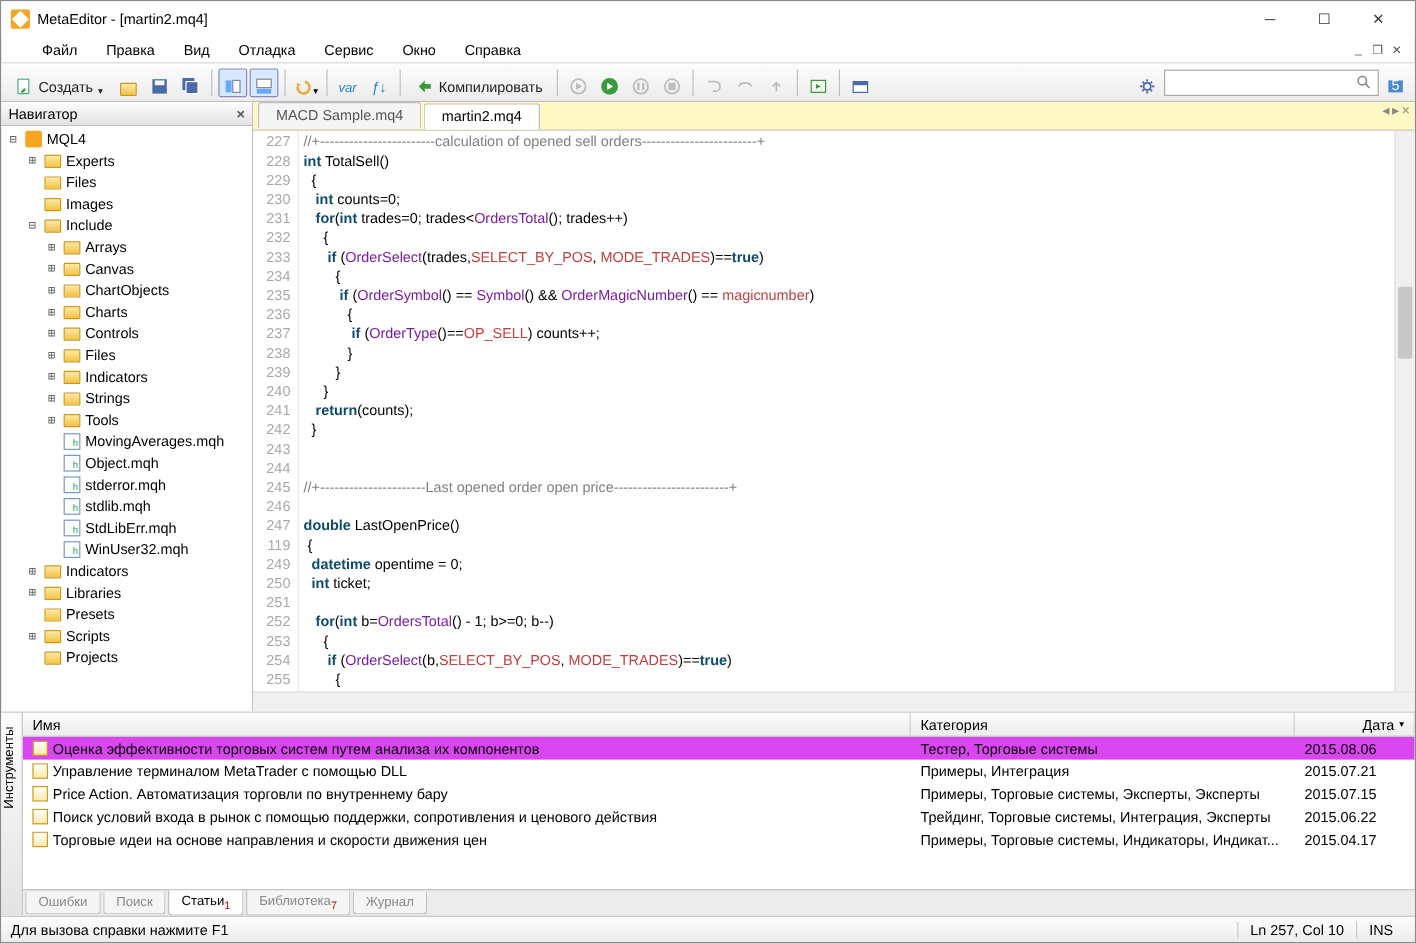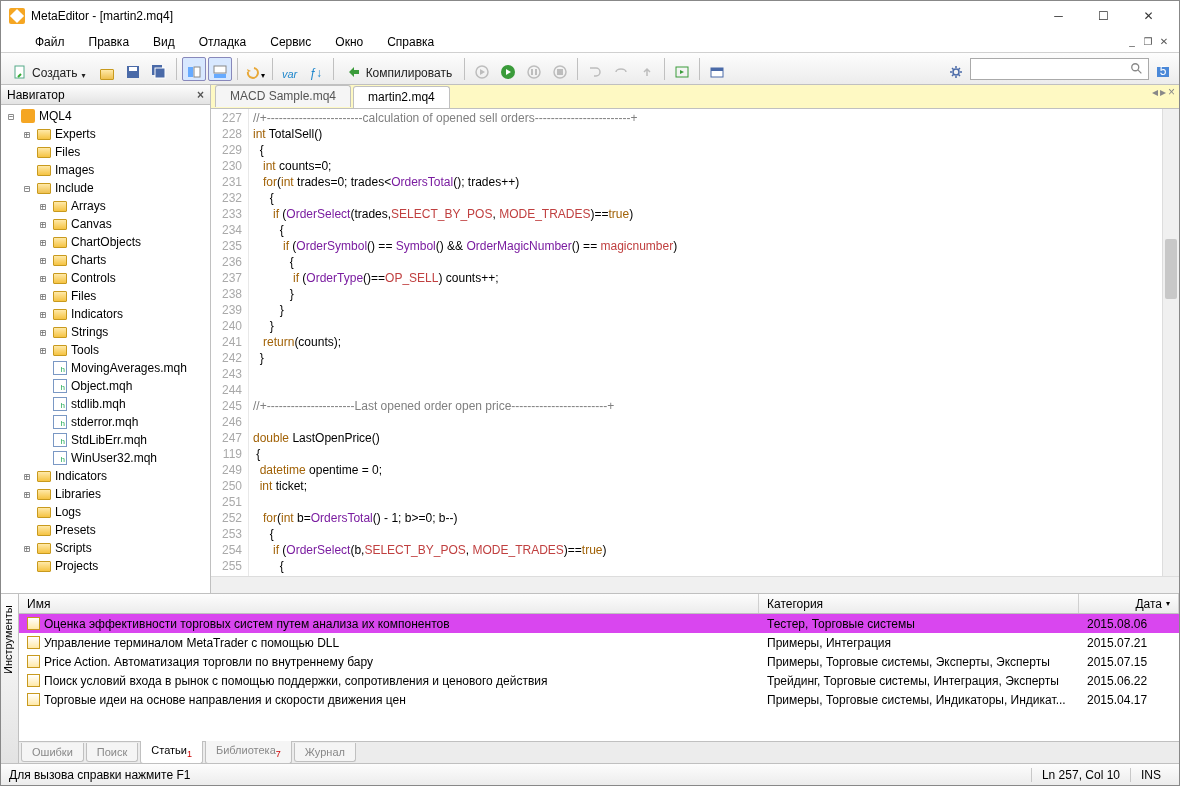--- a/index.html
+++ b/index.html
@@ -48,21 +48,21 @@
 
 
 .editor { flex: 1; display: flex; flex-direction: column; overflow:hidden;}
 .ed-tabs { height: 24px; display: flex; align-items: flex-start; background: #fef9c3; border-bottom: 1px solid #c0c0c0; padding-left: 4px; }
 .ed-tab { height: 22px; padding: 3px 14px; border: 1px solid #c0c0c0; border-bottom: none; background: #f5f5f5; margin-right: 2px; border-radius: 3px 3px 0 0; font-size: 12px; color:#555;}
 .ed-tab.active { background: #fff; color: #000; position:relative; top:1px;}
 .ed-tabs .tab-nav{margin-left:auto;display:flex;gap:2px;padding:0 4px;color:#888;}
 .code-wrap { flex: 1; display: flex; overflow: hidden; background: #fff; position:relative;}
 .gutter { width: 38px; background: #fff; border-right: 1px solid #e8e8e8; text-align: right; padding-right: 6px; font-family: "Courier New", monospace; font-size: 13px; color: #a9a9a9; line-height: 16px; padding-top: 1px;}
 .code { flex: 1; font-family: "Courier New", monospace; font-size: 13px; line-height: 16px; white-space: pre; padding-left: 4px; padding-top:1px; overflow:hidden;}
-.c-kw { color: #a16207; }
+.c-kw { color: #0c4a6e; font-weight: bold; }
 .c-fn { color: #7a1ca0; }
 .c-cm { color: #808080; }
 .c-num { color: #000; }
 .c-id { color: #c04040; }
 .vscroll{width:17px;background:#f0f0f0;border-left:1px solid #ddd;position:relative;}
 .vscroll .vthumb{position:absolute;left:2px;right:2px;top:130px;height:60px;background:#c8c8c8;border-radius:2px;}
 .hscroll-row{height:17px;display:flex;background:#f0f0f0;border-top:1px solid #ddd;}
 .hscroll-row .htrack{flex:1;position:relative;}
 .hscroll-row .corner{width:17px;}
 
@@ -381,63 +381,56 @@
           <span class="ico">
             <div class="fileico"></div>
           </span>
           <span>Object.mqh</span>
         </div>
         <div class="tree-item" style="padding-left: 36px;">
           <span class="exp"></span>
           <span class="ico">
             <div class="fileico"></div>
           </span>
+          <span>stderror.mqh</span>
+        </div>
+        <div class="tree-item" style="padding-left: 36px;">
+          <span class="exp"></span>
+          <span class="ico">
+            <div class="fileico"></div>
+          </span>
           <span>stdlib.mqh</span>
         </div>
         <div class="tree-item" style="padding-left: 36px;">
           <span class="exp"></span>
           <span class="ico">
             <div class="fileico"></div>
           </span>
-          <span>stderror.mqh</span>
+          <span>StdLibErr.mqh</span>
         </div>
         <div class="tree-item" style="padding-left: 36px;">
           <span class="exp"></span>
           <span class="ico">
             <div class="fileico"></div>
           </span>
-          <span>StdLibErr.mqh</span>
-        </div>
-        <div class="tree-item" style="padding-left: 36px;">
-          <span class="exp"></span>
-          <span class="ico">
-            <div class="fileico"></div>
-          </span>
           <span>WinUser32.mqh</span>
         </div>
         <div class="tree-item" style="padding-left: 20px;">
           <span class="exp">⊞</span>
           <span class="ico">
             <div class="fold"></div>
           </span>
           <span>Indicators</span>
         </div>
         <div class="tree-item" style="padding-left: 20px;">
           <span class="exp">⊞</span>
           <span class="ico">
             <div class="fold"></div>
           </span>
           <span>Libraries</span>
-        </div>
-        <div class="tree-item" style="padding-left: 20px;">
-          <span class="exp"></span>
-          <span class="ico">
-            <div class="fold"></div>
-          </span>
-          <span>Logs</span>
         </div>
         <div class="tree-item" style="padding-left: 20px;">
           <span class="exp"></span>
           <span class="ico">
             <div class="fold"></div>
           </span>
           <span>Presets</span>
         </div>
         <div class="tree-item" style="padding-left: 20px;">
           <span class="exp">⊞</span>

